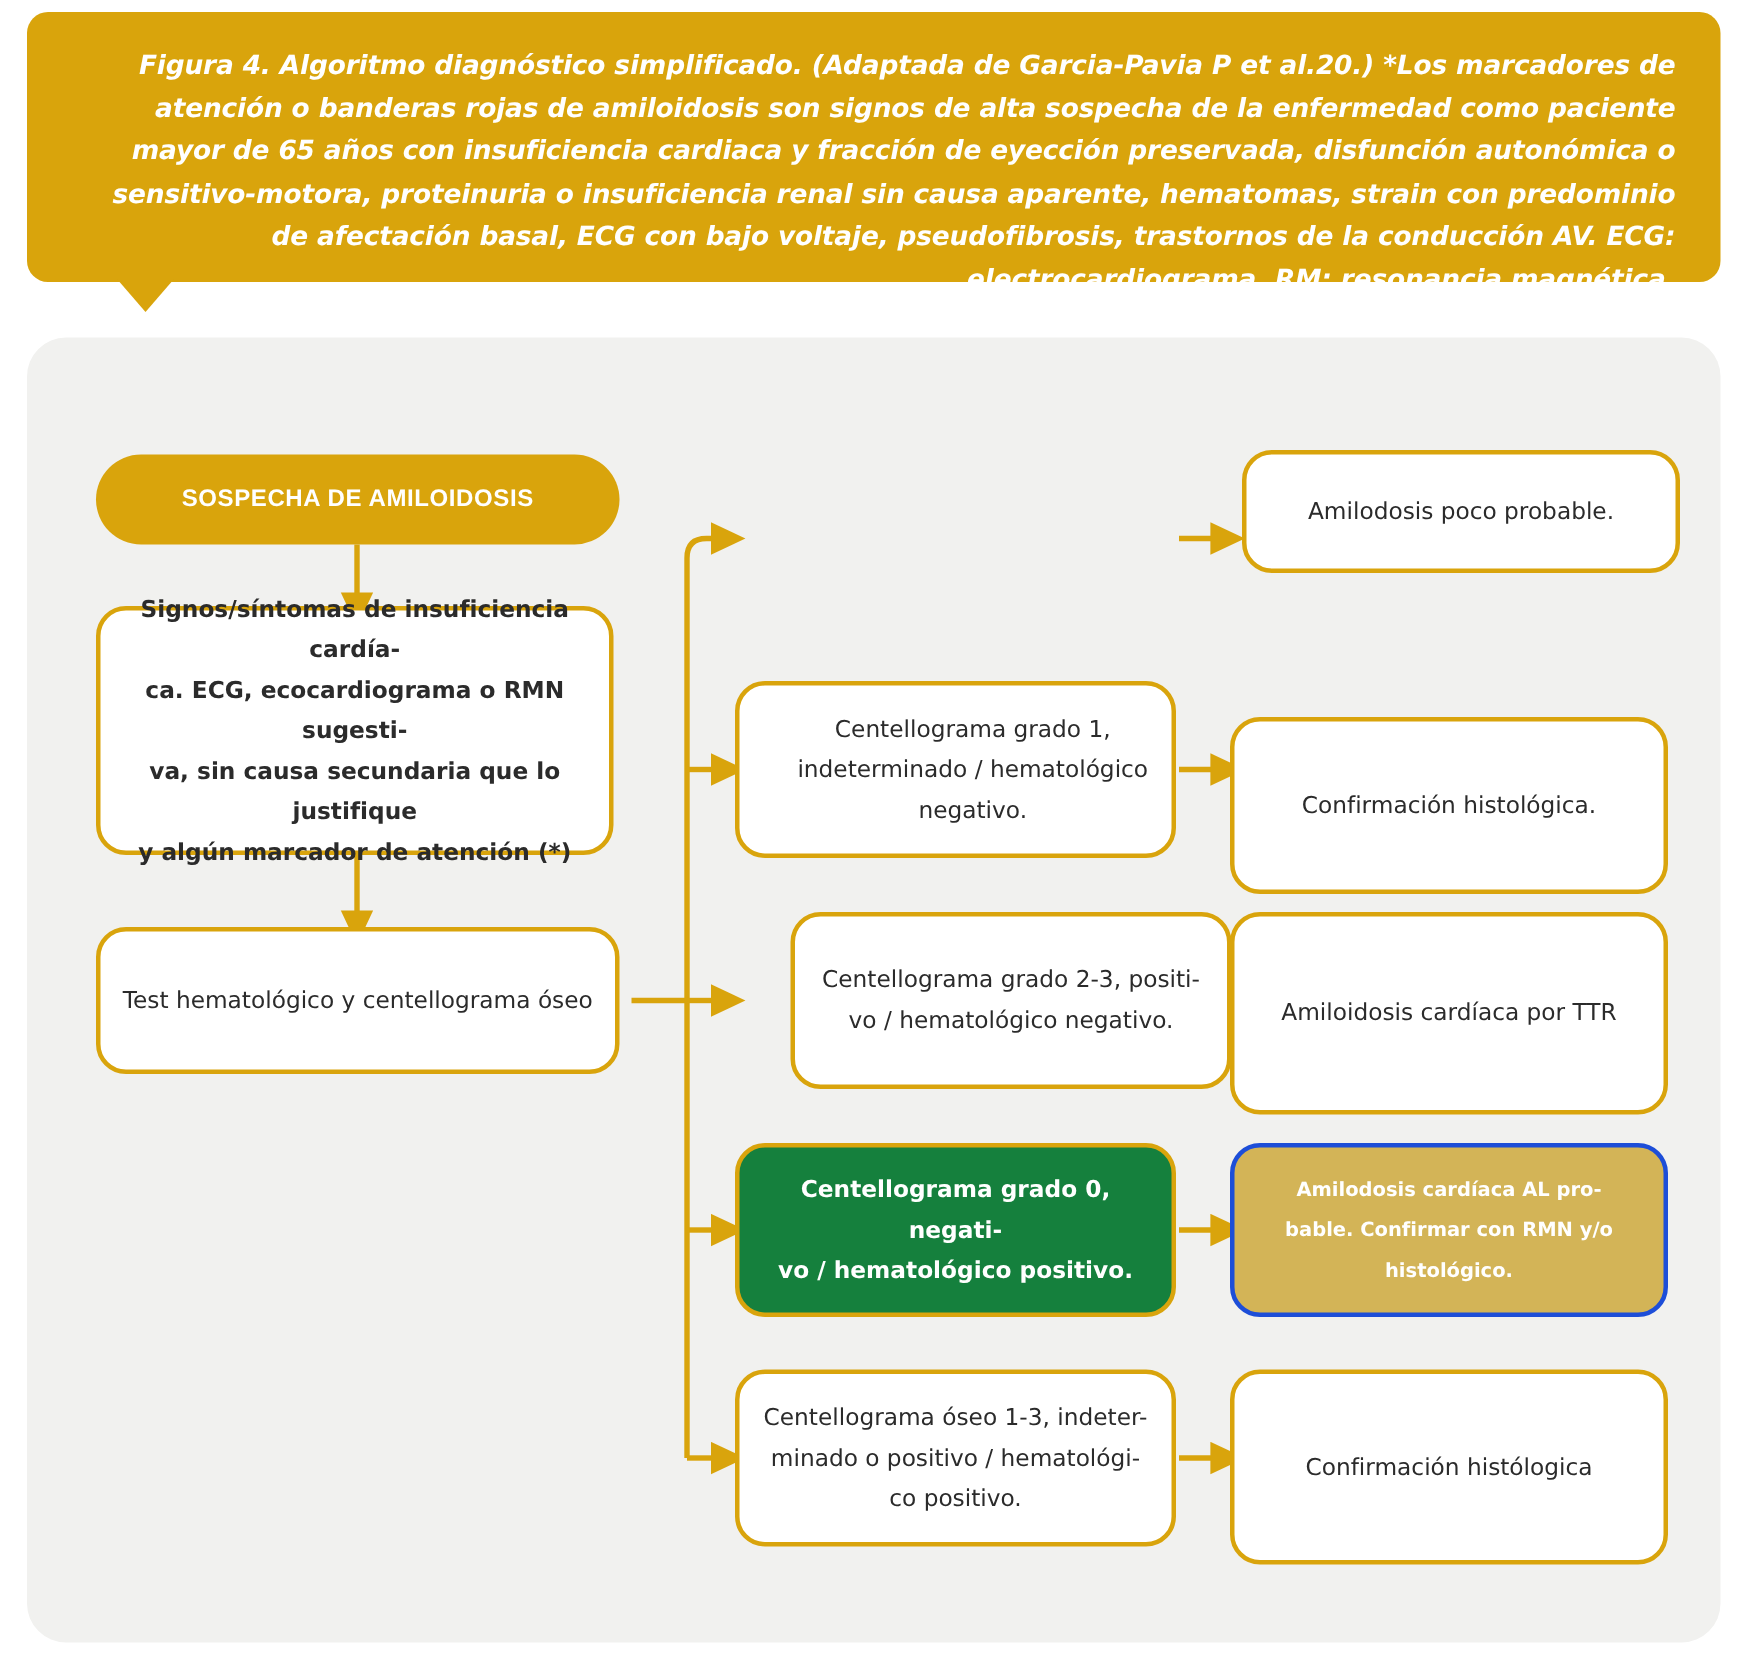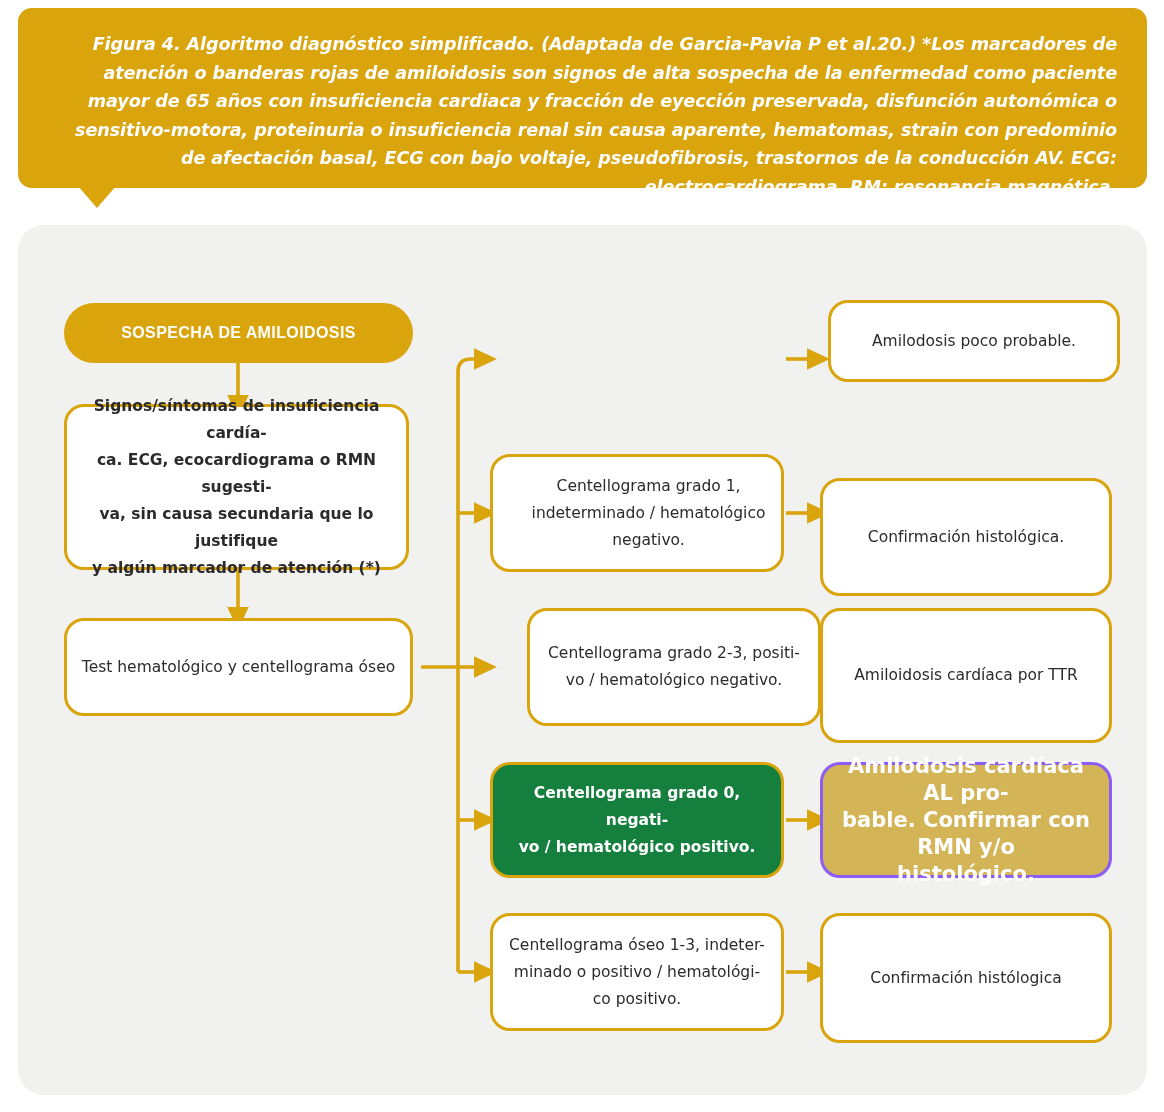--- a/index.html
+++ b/index.html
@@ -101,24 +101,24 @@
     color: #ffffff;
     font-family: "DejaVu Sans", sans-serif;
     font-size: 15.5px;
     line-height: 27px;
     font-weight: 700;
   }
 
   
   .node.tan {
     background: #D3B457;
-    border: 3px solid #8b5cf6;
-    color: #ffffff;
-    font-family: "DejaVu Sans", sans-serif;
-    font-size: 21px;
+    border: 3px solid #1d4ed8;
+    color: #ffffff;
+    font-family: "DejaVu Sans", sans-serif;
+    font-size: 13px;
     line-height: 27px;
     font-weight: 700;
   }
 
   
   .node.pill {
     background: #D9A40C;
     border: none;
     border-radius: 34px;
     color: #ffffff;

